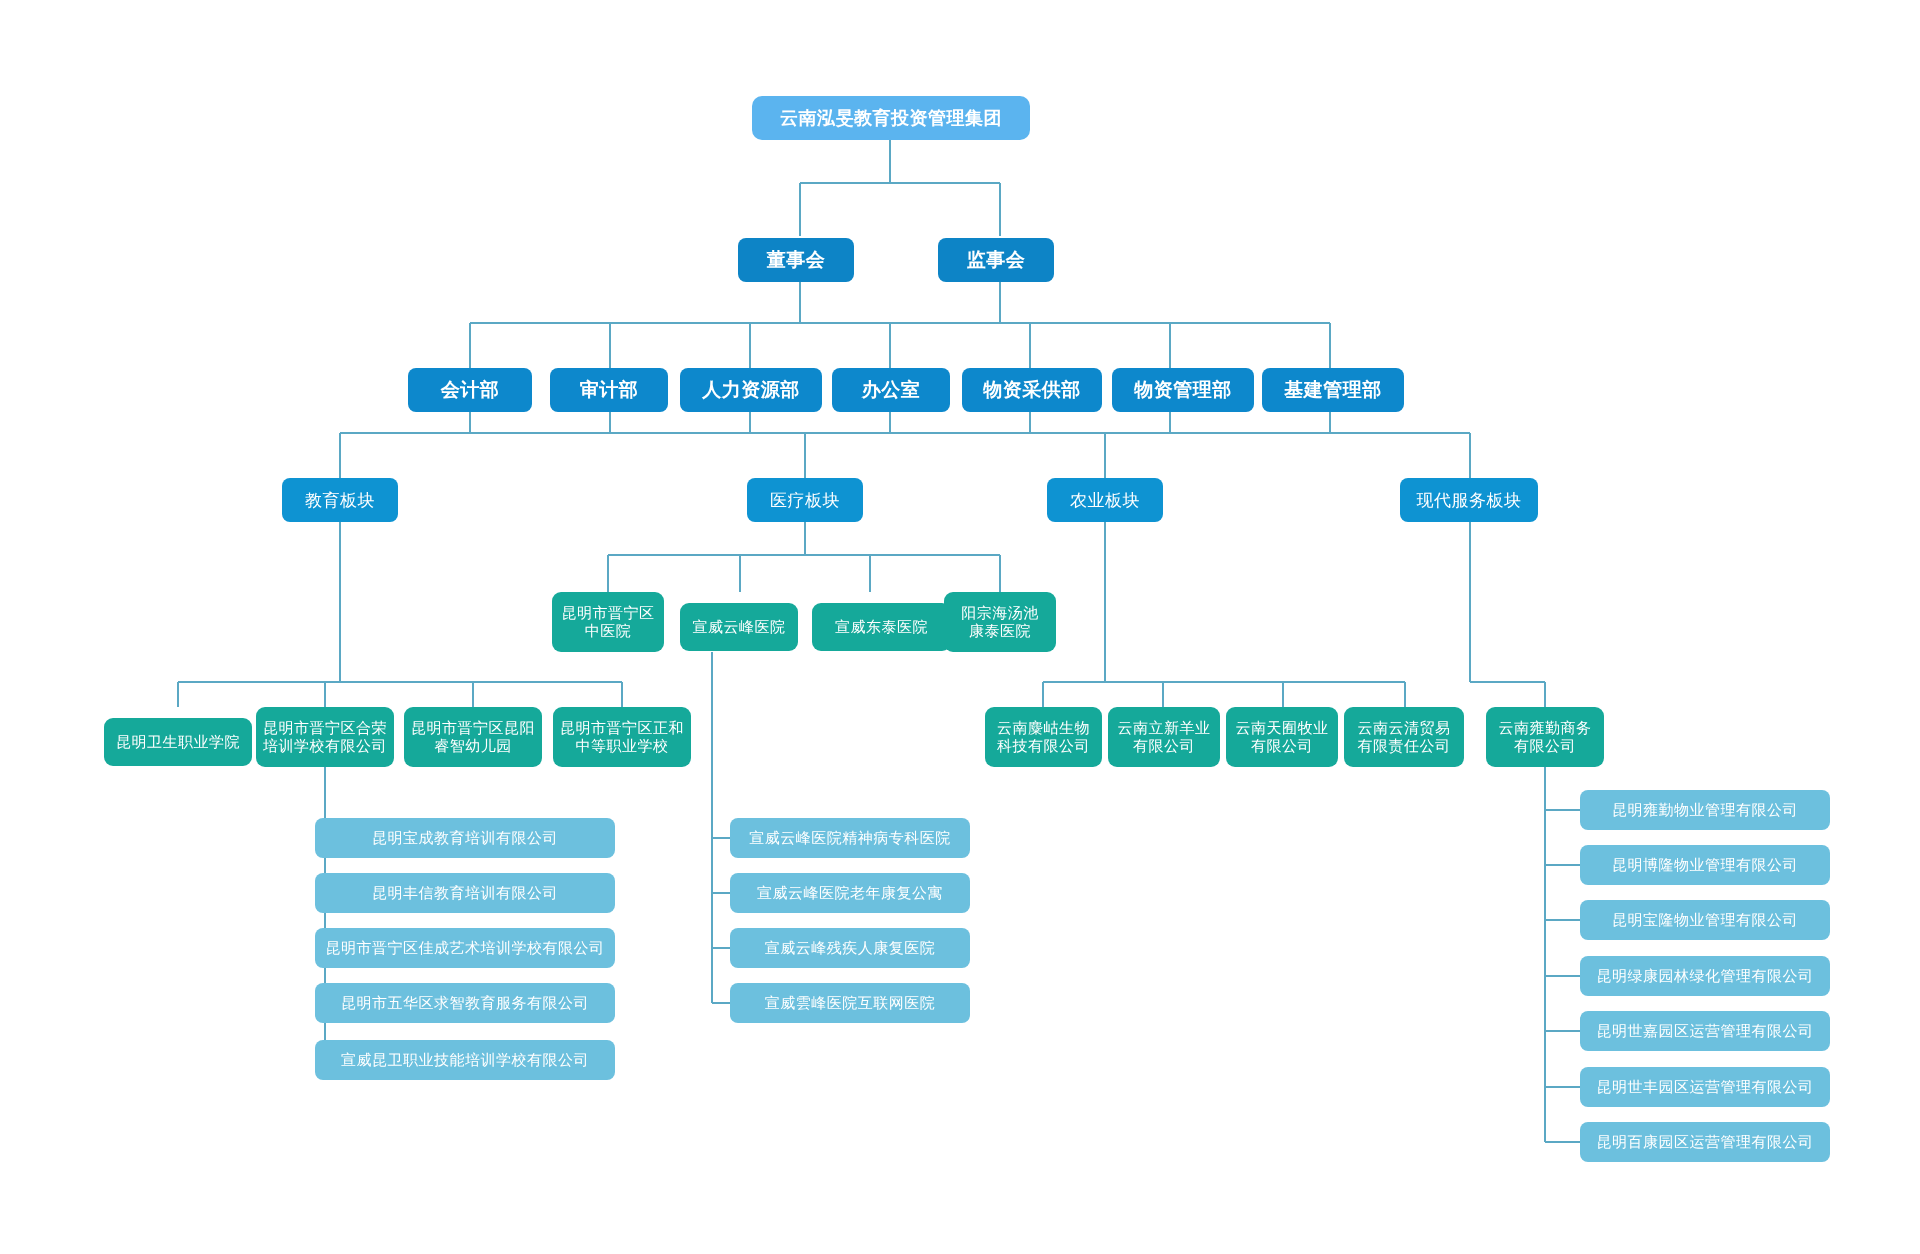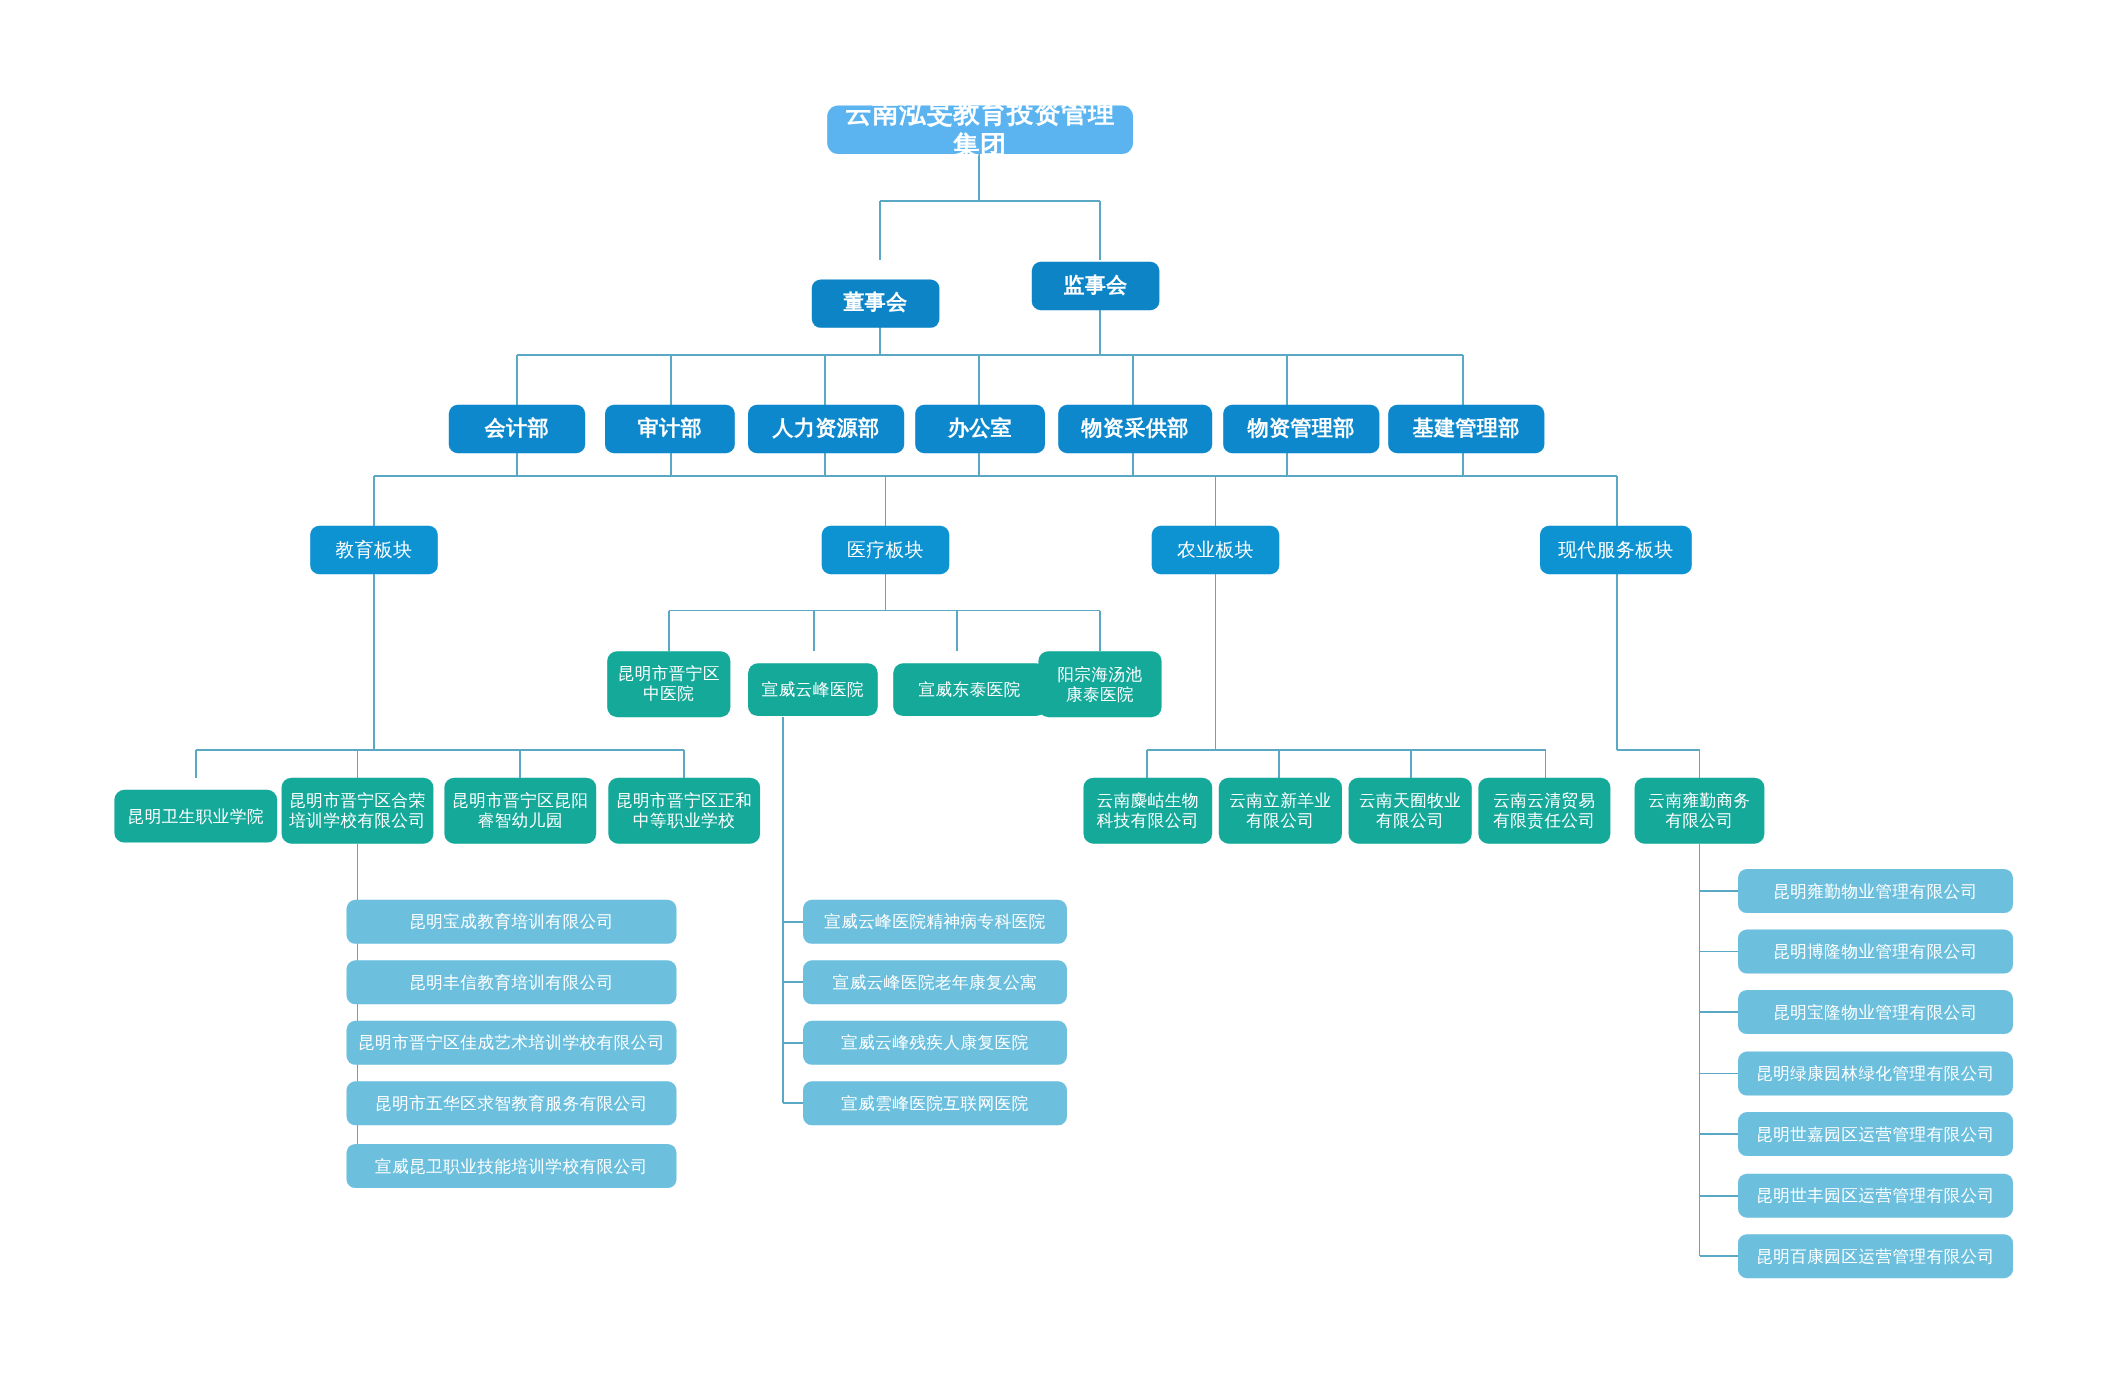--- a/index.html
+++ b/index.html
@@ -35,21 +35,21 @@
     text-align: center;
     color: #ffffff;
     border-radius: 8px;
     line-height: 1.22;
     padding: 2px 6px;
     letter-spacing: 0.5px;
     white-space: pre-line;
   }
   .lvl-root {
     background: #5bb4ef;
-    font-size: 24px;
+    font-size: 18px;
     font-weight: bold;
     border-radius: 10px;
   }
   .lvl-board {
     background: #0d84c6;
     font-size: 19px;
     font-weight: bold;
   }
   .lvl-dept {
     background: #0d88cc;
@@ -155,21 +155,21 @@
       <path d="M 1545 920 L 1580 920"></path>
       <path d="M 1545 976 L 1580 976"></path>
       <path d="M 1545 1031 L 1580 1031"></path>
       <path d="M 1545 1087 L 1580 1087"></path>
       <path d="M 1545 1142 L 1580 1142"></path>
     </g>
   </svg>
 
   <div class="node lvl-root" style="left:752px; top:96px; width:278px; height:44px;">云南泓旻教育投资管理集团</div>
 
-  <div class="node lvl-board" style="left:738px; top:238px; width:116px; height:44px;margin-top:16px;">董事会</div>
+  <div class="node lvl-board" style="left:738px; top:238px; width:116px; height:44px;">董事会</div>
   <div class="node lvl-board" style="left:938px; top:238px; width:116px; height:44px;">监事会</div>
 
   <div class="node lvl-dept" style="left:408px; top:368px; width:124px; height:44px;">会计部</div>
   <div class="node lvl-dept" style="left:550px; top:368px; width:118px; height:44px;">审计部</div>
   <div class="node lvl-dept" style="left:680px; top:368px; width:142px; height:44px;">人力资源部</div>
   <div class="node lvl-dept" style="left:832px; top:368px; width:118px; height:44px;">办公室</div>
   <div class="node lvl-dept" style="left:962px; top:368px; width:140px; height:44px;">物资采供部</div>
   <div class="node lvl-dept" style="left:1112px; top:368px; width:142px; height:44px;">物资管理部</div>
   <div class="node lvl-dept" style="left:1262px; top:368px; width:142px; height:44px;">基建管理部</div>
 

